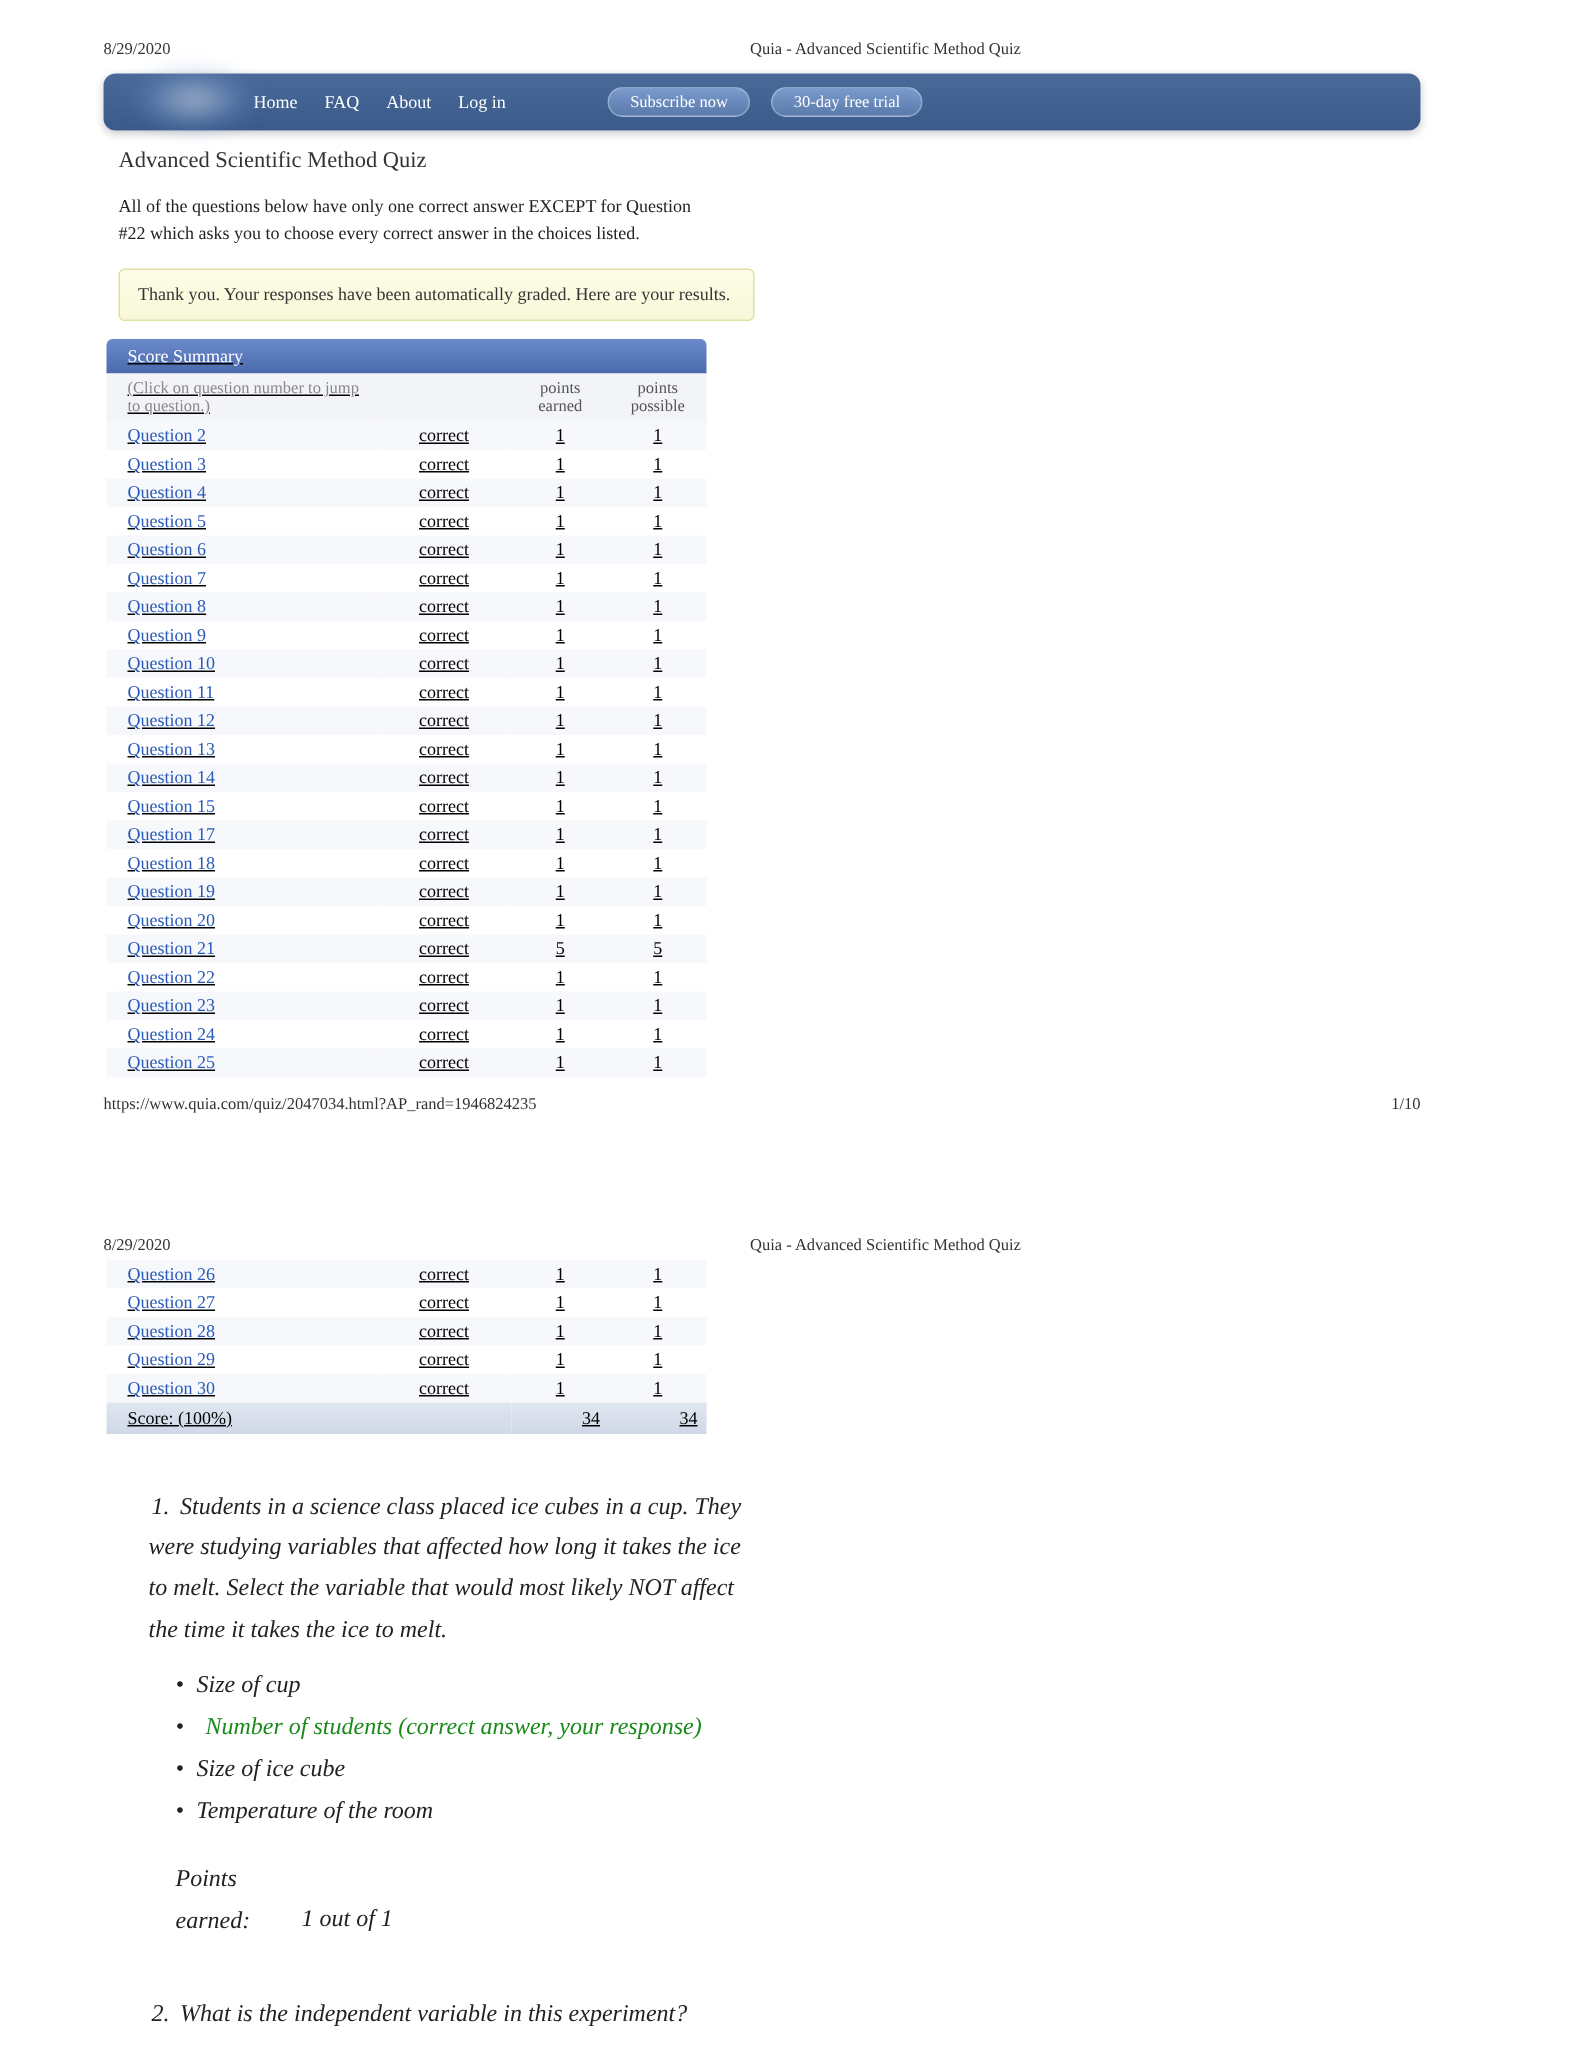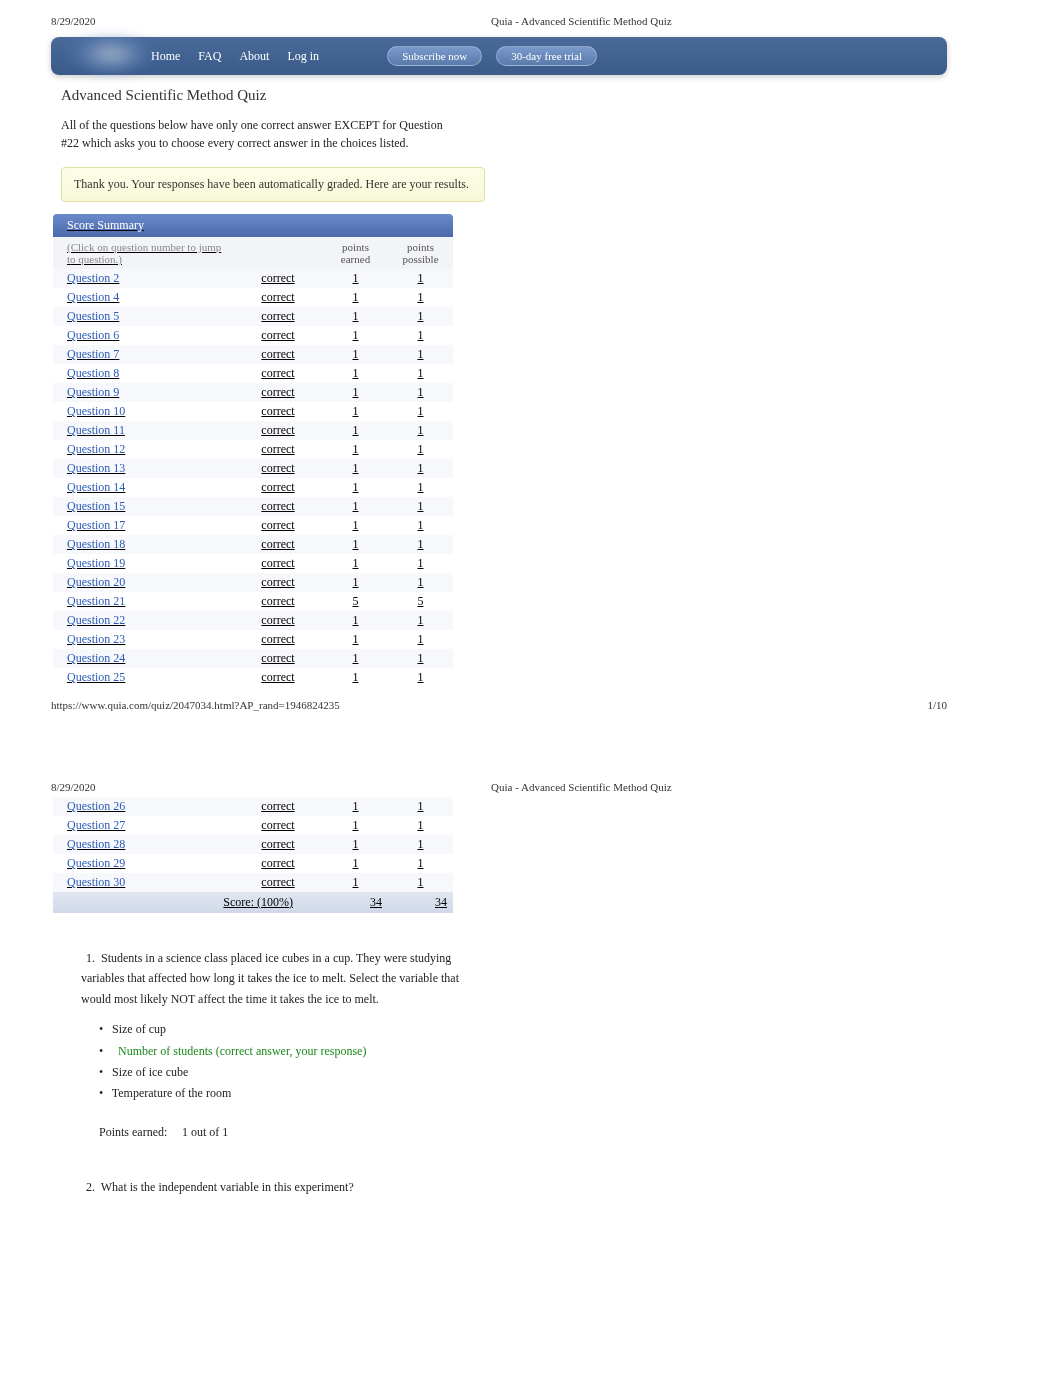--- a/index.html
+++ b/index.html
@@ -7,22 +7,23 @@
       padding: 0;
       box-sizing: border-box;
     }
     body {
       font-family: "Times New Roman", serif;
       font-size: 13px;
       background: #fff;
       width: 1062px;
     }
     .page {
-      padding: 15px 115px 30px 51px;
+      padding: 15px 115px 30px 69px;
       position: relative;
+      margin-top: 12px;
     }
     .page-header {
       display: flex;
       justify-content: space-between;
       font-size: 11px;
       color: #333;
       margin-bottom: 10px;
     }
     .page-header .title {
       margin-left: 120px;
@@ -145,40 +146,41 @@
     .score-table tr:nth-child(even) td {
       background: #fff;
     }
     .score-total-row td {
       background: linear-gradient(#e0e6f0, #d0d8e8) !important;
       font-size: 12px;
       padding: 3px 6px;
       text-align: right;
     }
     .score-total-row td:first-child {
-      text-align: right;
+      text-align: left;
       padding-right: 30px;
     }
     .page-footer {
       display: flex;
       justify-content: space-between;
       font-size: 11px;
       color: #333;
       margin-top: 12px;
       padding: 0 0 0 0;
     }
     .page-sep {
       height: 25px;
     }
     .question {
       margin: 35px 0 0 30px;
       max-width: 400px;
-      font-size: 12px;
+      font-size: 16px;
       color: #222;
       line-height: 1.7;
+      font-style: italic;
     }
     .question .qnum {
       display: inline-block;
       width: 14px;
       text-align: right;
       margin-right: 3px;
     }
     .question .qtext {
       display: inline;
     }
@@ -262,20 +264,26 @@
         </tr>
       </thead>
       <tbody id="score-body-1">
           <tr>
             <td class="qlink">Question 2</td>
             <td>correct</td>
             <td>1</td>
             <td>1</td>
           </tr>
           <tr>
+            <td class="qlink">Question 3</td>
+            <td>correct</td>
+            <td>1</td>
+            <td>1</td>
+          </tr>
+          <tr>
             <td class="qlink">Question 4</td>
             <td>correct</td>
             <td>1</td>
             <td>1</td>
           </tr>
           <tr>
             <td class="qlink">Question 5</td>
             <td>correct</td>
             <td>1</td>
             <td>1</td>

